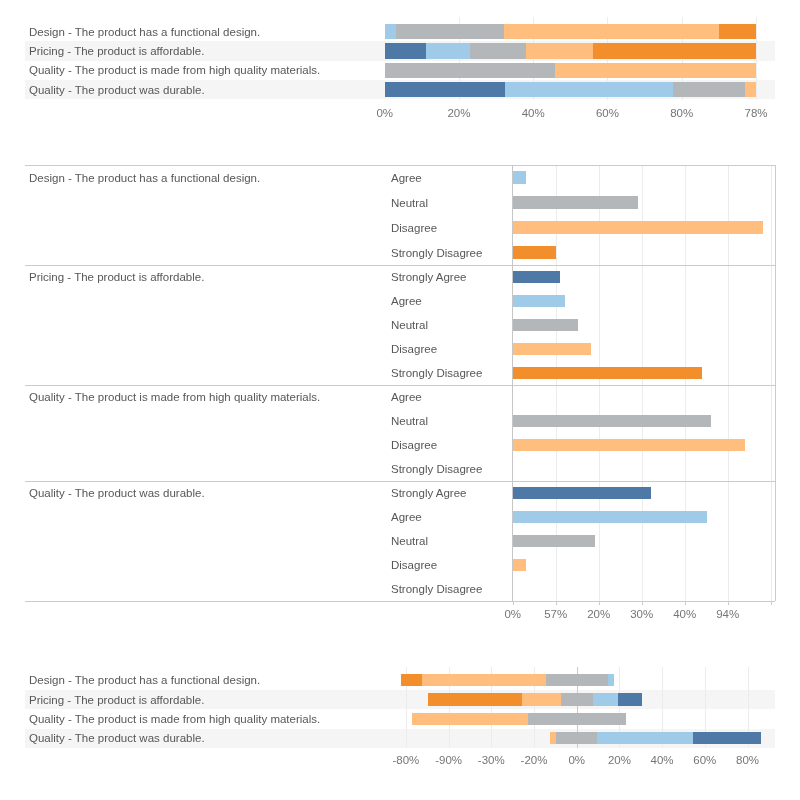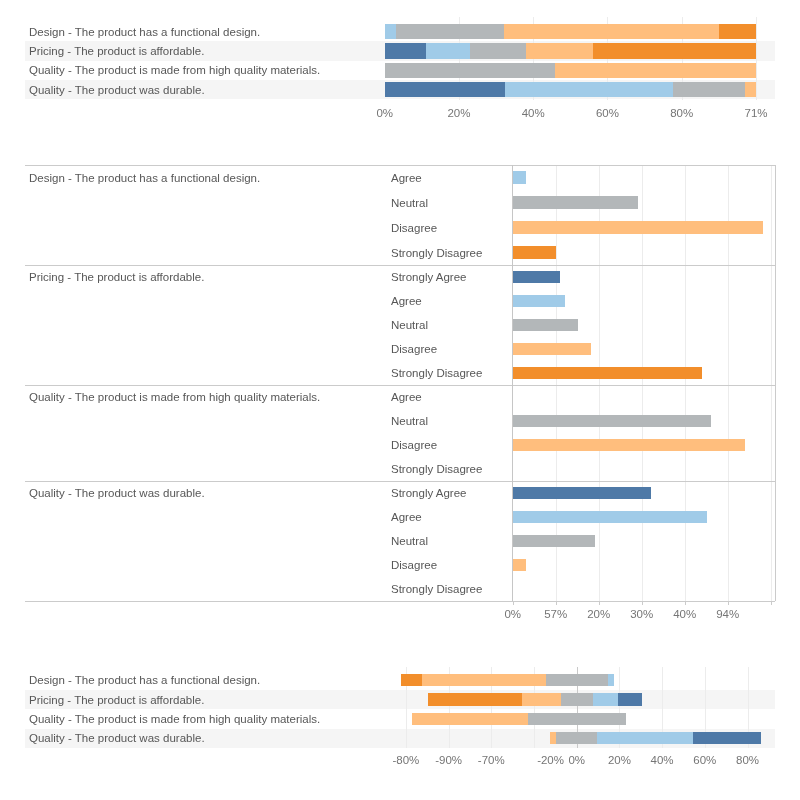--- a/index.html
+++ b/index.html
@@ -55,21 +55,21 @@
       <div class="bar-seg" style="left: 384.7px; top: 82px; width: 120.016px; height: 15.3px; background: rgb(78, 121, 167);"></div>
       <div class="bar-seg" style="left: 504.716px; top: 82px; width: 168.773px; height: 15.3px; background: rgb(160, 203, 232);"></div>
       <div class="bar-seg" style="left: 673.489px; top: 82px; width: 71.2596px; height: 15.3px; background: rgb(179, 183, 185);"></div>
       <div class="bar-seg" style="left: 744.748px; top: 82px; width: 11.2515px; height: 15.3px; background: rgb(255, 190, 125);"></div>
       <div class="lbl" style="left: 29px; top: 82.7px; color: rgb(87, 87, 87);">Quality - The product was durable.</div>
       <div class="axis-lbl" style="left: 354.7px; top: 106px; width: 60px; color: rgb(117, 117, 117);">0%</div>
       <div class="axis-lbl" style="left: 428.96px; top: 106px; width: 60px; color: rgb(117, 117, 117);">20%</div>
       <div class="axis-lbl" style="left: 503.22px; top: 106px; width: 60px; color: rgb(117, 117, 117);">40%</div>
       <div class="axis-lbl" style="left: 577.48px; top: 106px; width: 60px; color: rgb(117, 117, 117);">60%</div>
       <div class="axis-lbl" style="left: 651.74px; top: 106px; width: 60px; color: rgb(117, 117, 117);">80%</div>
-      <div class="axis-lbl" style="left: 726px; top: 106px; width: 60px; color: rgb(117, 117, 117);">71%</div>
+      <div class="axis-lbl" style="left: 726px; top: 106px; width: 60px; color: rgb(117, 117, 117);">78%</div>
     </div>
   <div id="chart-middle" class="abs">
       <div class="grid" style="left: 555.7px; top: 165px; height: 436px; background: rgb(236, 236, 236);"></div>
       <div class="grid" style="left: 598.7px; top: 165px; height: 436px; background: rgb(236, 236, 236);"></div>
       <div class="grid" style="left: 641.7px; top: 165px; height: 436px; background: rgb(236, 236, 236);"></div>
       <div class="grid" style="left: 684.7px; top: 165px; height: 436px; background: rgb(236, 236, 236);"></div>
       <div class="grid" style="left: 727.7px; top: 165px; height: 436px; background: rgb(236, 236, 236);"></div>
       <div class="grid" style="left: 770.7px; top: 165px; height: 436px; background: rgb(236, 236, 236);"></div>
       <div class="hline" style="left: 25px; top: 165px; width: 750px; background: rgb(203, 203, 203);"></div>
       <div class="hline" style="left: 25px; top: 265px; width: 750px; background: rgb(203, 203, 203);"></div>
@@ -155,21 +155,21 @@
       <div class="bar-seg" style="left: 412.305px; top: 712.7px; width: 115.29px; height: 12.4px; background: rgb(255, 190, 125);"></div>
       <div class="bar-seg" style="left: 527.595px; top: 712.7px; width: 98.21px; height: 12.4px; background: rgb(179, 183, 185);"></div>
       <div class="lbl" style="left: 29px; top: 711.9px; color: rgb(87, 87, 87);">Quality - The product is made from high quality materials.</div>
       <div class="bar-seg" style="left: 550.013px; top: 732px; width: 6.405px; height: 12.4px; background: rgb(255, 190, 125);"></div>
       <div class="bar-seg" style="left: 556.418px; top: 732px; width: 40.565px; height: 12.4px; background: rgb(179, 183, 185);"></div>
       <div class="bar-seg" style="left: 596.982px; top: 732px; width: 96.075px; height: 12.4px; background: rgb(160, 203, 232);"></div>
       <div class="bar-seg" style="left: 693.058px; top: 732px; width: 68.32px; height: 12.4px; background: rgb(78, 121, 167);"></div>
       <div class="lbl" style="left: 29px; top: 731.2px; color: rgb(87, 87, 87);">Quality - The product was durable.</div>
       <div class="axis-lbl" style="left: 375.9px; top: 753px; width: 60px; color: rgb(117, 117, 117);">-80%</div>
       <div class="axis-lbl" style="left: 418.6px; top: 753px; width: 60px; color: rgb(117, 117, 117);">-90%</div>
-      <div class="axis-lbl" style="left: 461.3px; top: 753px; width: 60px; color: rgb(117, 117, 117);">-70%</div>
-      <div class="axis-lbl" style="left: 504px; top: 753px; width: 60px; color: rgb(117, 117, 117); text-align: right;">-20%</div>
+      <div class="axis-lbl" style="left: 461.3px; top: 753px; width: 60px; color: rgb(117, 117, 117);">-30%</div>
+      <div class="axis-lbl" style="left: 504px; top: 753px; width: 60px; color: rgb(117, 117, 117);">-20%</div>
       <div class="axis-lbl" style="left: 546.7px; top: 753px; width: 60px; color: rgb(117, 117, 117);">0%</div>
       <div class="axis-lbl" style="left: 589.4px; top: 753px; width: 60px; color: rgb(117, 117, 117);">20%</div>
       <div class="axis-lbl" style="left: 632.1px; top: 753px; width: 60px; color: rgb(117, 117, 117);">40%</div>
       <div class="axis-lbl" style="left: 674.8px; top: 753px; width: 60px; color: rgb(117, 117, 117);">60%</div>
       <div class="axis-lbl" style="left: 717.5px; top: 753px; width: 60px; color: rgb(117, 117, 117);">80%</div>
     </div>
 </div>
 
 </body></html>

